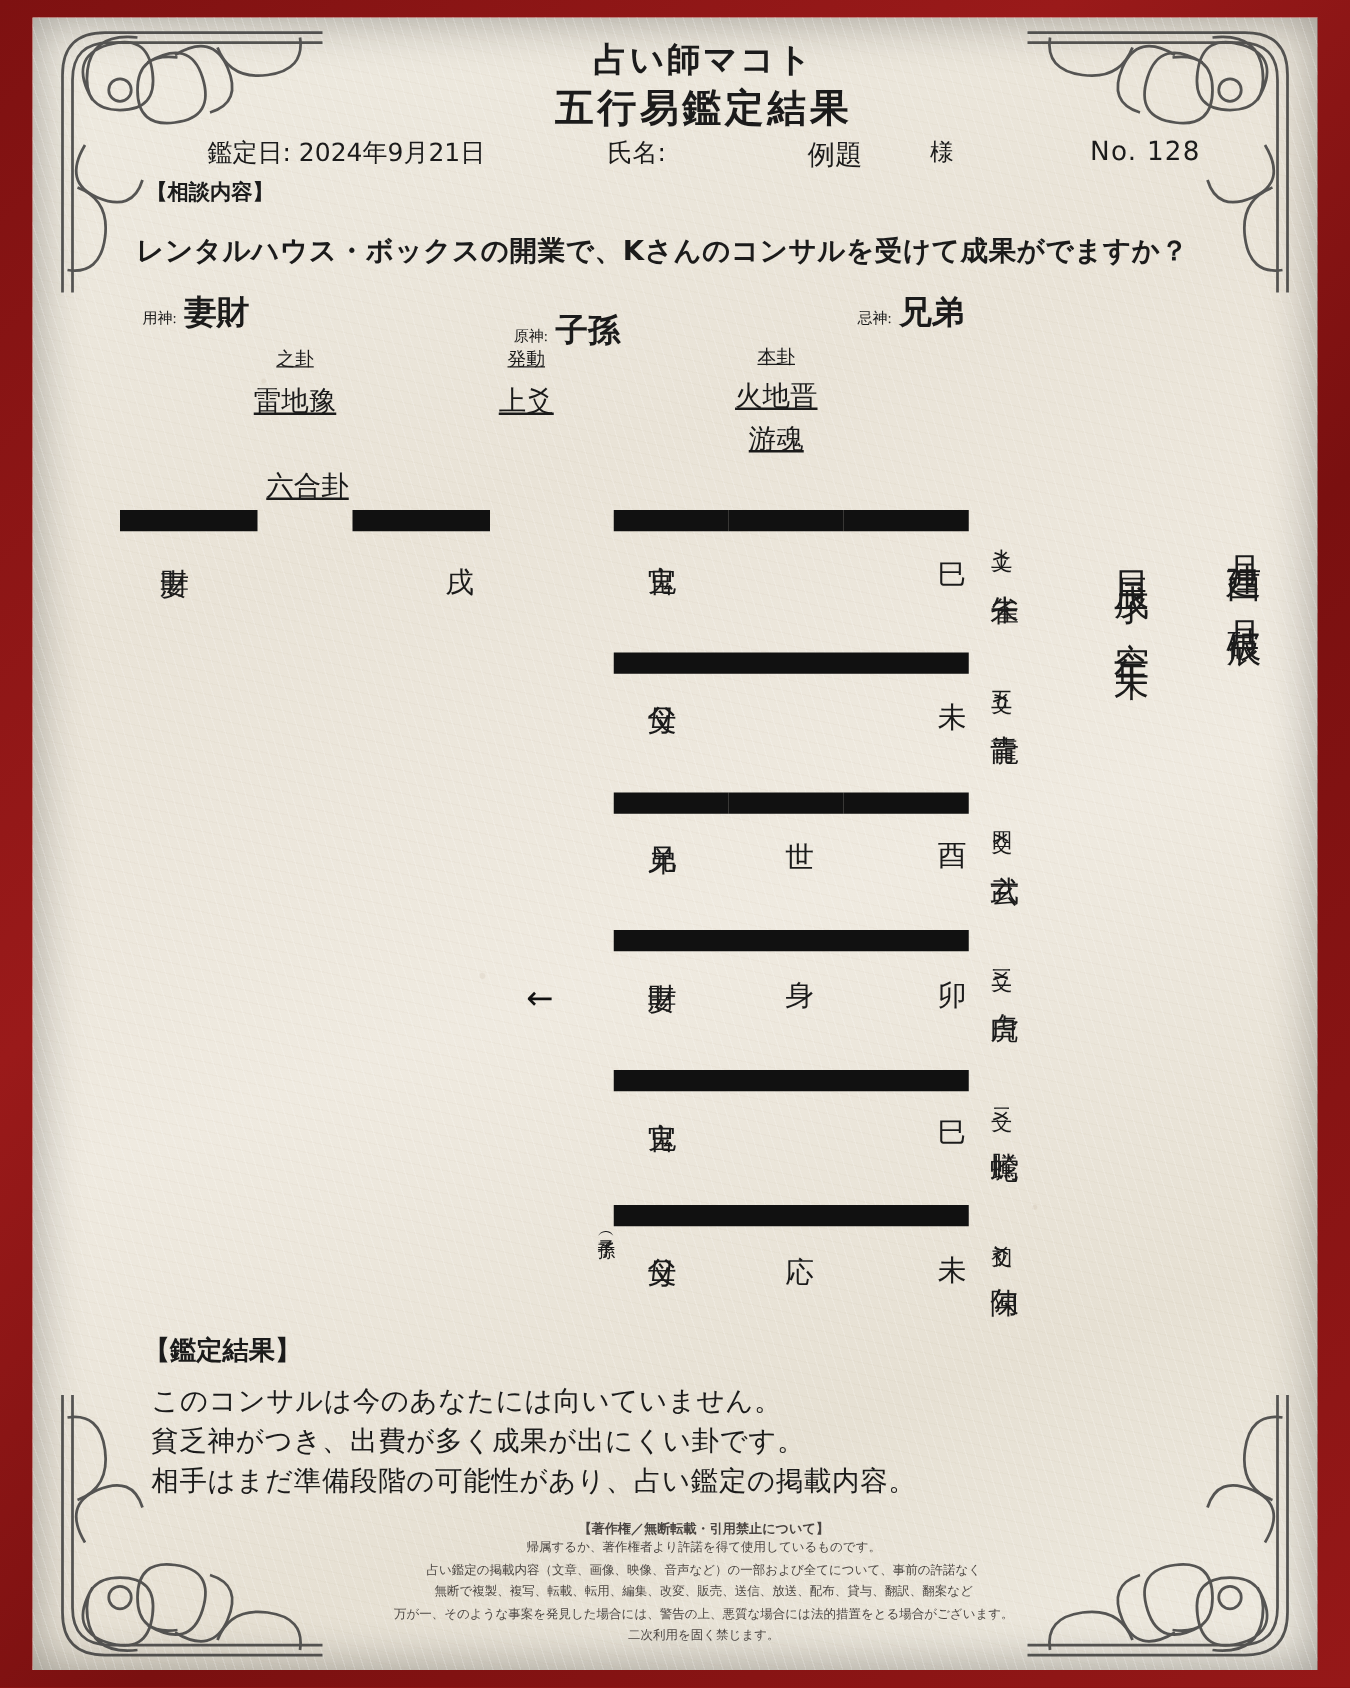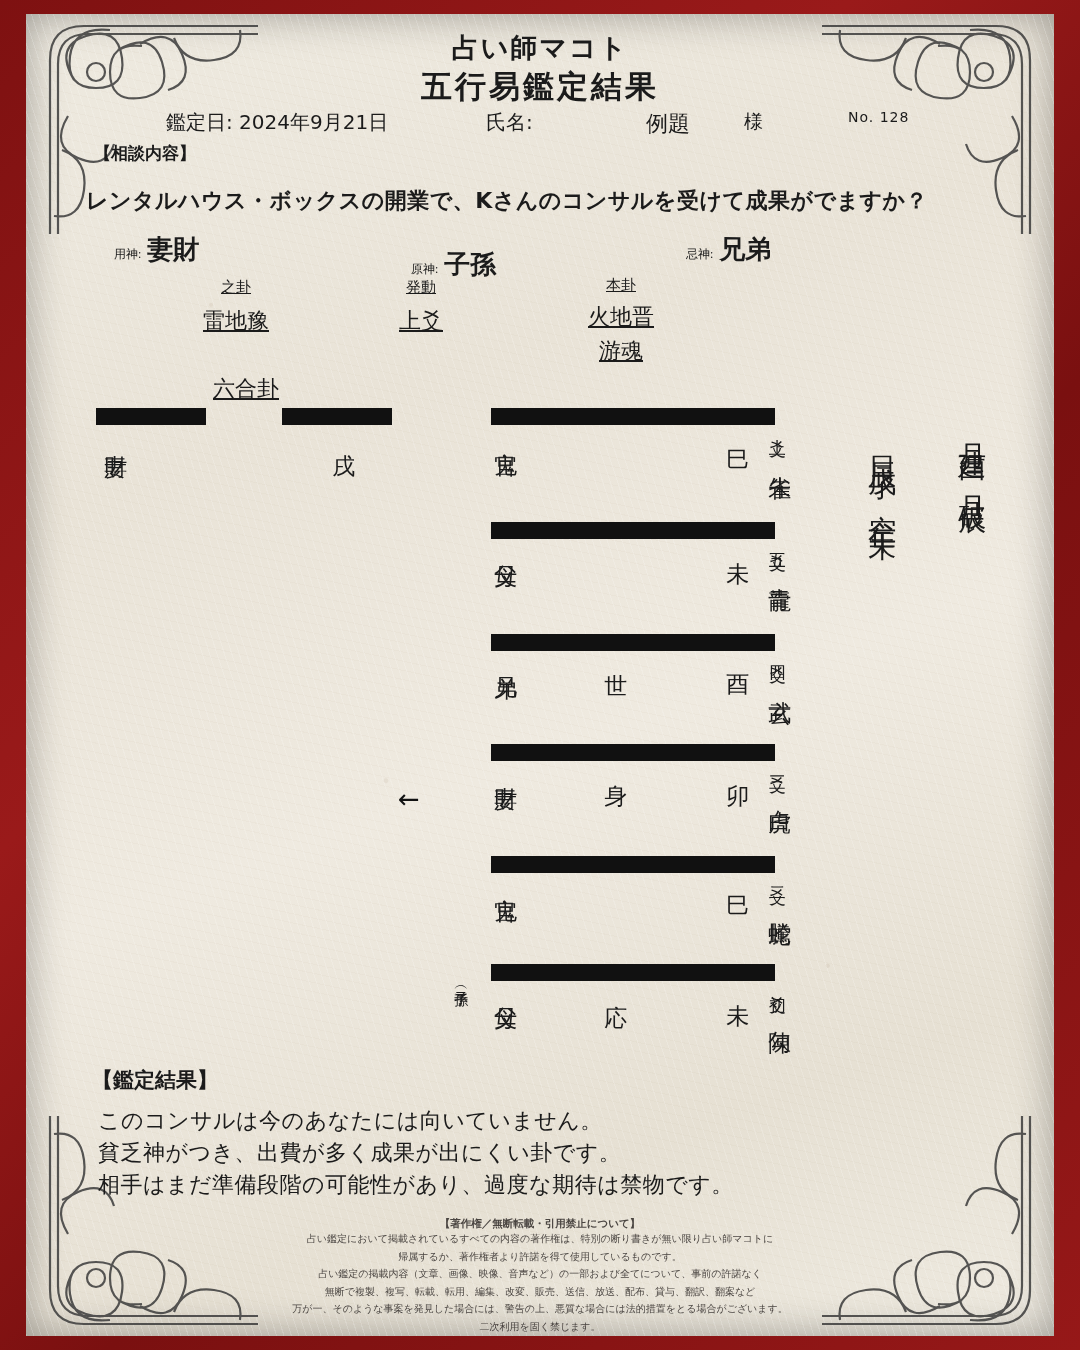--- a/index.html
+++ b/index.html
@@ -41,32 +41,32 @@
   }
   
   .corner{position:absolute;width:220px;height:220px;color:#3c3c3c;opacity:.85;}
   .c-tl{left:18px;top:6px;}
   .c-tr{right:18px;top:6px;transform:scaleX(-1);}
   .c-bl{left:18px;bottom:6px;transform:scaleY(-1);}
   .c-br{right:18px;bottom:6px;transform:scale(-1,-1);}
 
   .content{position:absolute;left:26px;top:14px;width:1028px;height:1322px;}
 
-  .jp{font-family:"DejaVu Sans","Liberation Sans",sans-serif;color:#1b1b1b;}
+  .jp{font-family:"DejaVu Sans","Liberation Sans",sans-serif;color:#1b1b1b;padding-left:23px;}
 
   .title1{position:absolute;width:100%;top:16px;text-align:center;font-size:27px;font-weight:bold;letter-spacing:2px;}
   .title2{position:absolute;width:100%;top:52px;text-align:center;font-size:31px;font-weight:bold;letter-spacing:3px;}
 
   .meta{position:absolute;top:95px;left:0;width:100%;height:30px;font-size:20px;}
   .meta span{position:absolute;white-space:nowrap;}
   .m-date{left:140px;}
   .m-name-label{left:460px;}
   .m-name-val{left:620px;font-size:22px;}
   .m-sama{left:718px;font-size:19px;}
-  .m-no{left:822px;font-size:14px;letter-spacing:1px;}
+  .m-no{left:846px;font-size:21px;letter-spacing:1px;}
 
   .sec-consult{position:absolute;top:128px;left:68px;font-size:17px;font-weight:bold;}
   .consult-text{position:absolute;top:172px;left:60px;width:900px;font-size:22px;font-weight:bold;letter-spacing:.5px;}
 
   .gods{position:absolute;top:218px;left:0;width:100%;height:40px;font-size:19px;}
   .gods .lbl{font-size:12px;font-family:Liberation Serif, serif;}
   .gods .val{font-size:26px;font-weight:bold;margin-left:6px;}
   .g1{position:absolute;left:88px;}
   .g2{position:absolute;left:385px;margin-top:15px;}
   .g3{position:absolute;left:660px;}
@@ -251,25 +251,24 @@
 
     <span class="vlabel jp" style="left:428px;top:586px;font-size:14px;">（子孫子）</span>
 
     <span class="side-col jp" style="left:930px;top:28px;">月建酉　月破辰</span>
     <span class="side-col jp" style="left:840px;top:40px;">日辰戊子　空亡午未</span>
   </div>
 
   <div class="jp sec-result">【鑑定結果】</div>
   <div class="jp result-line r1">このコンサルは今のあなたには向いていません。</div>
   <div class="jp result-line r2">貧乏神がつき、出費が多く成果が出にくい卦です。</div>
-  <div class="jp result-line r3">相手はまだ準備段階の可能性があり、過度な期待は禁物です。</div>
+  <div class="jp result-line r3">相手はまだ準備段階の可能性があり、占い鑑定の掲載内容。</div>
 
   <div class="fine fine-title jp">【著作権／無断転載・引用禁止について】</div>
   <div class="fine fine-body jp">
-    <div>占い鑑定において掲載されているすべての内容の著作権は、特別の断り書きが無い限り占い師マコトに</div>
     <div>帰属するか、著作権者より許諾を得て使用しているものです。</div>
     <div>占い鑑定の掲載内容（文章、画像、映像、音声など）の一部および全てについて、事前の許諾なく</div>
     <div>無断で複製、複写、転載、転用、編集、改変、販売、送信、放送、配布、貸与、翻訳、翻案など</div>
     <div>万が一、そのような事案を発見した場合には、警告の上、悪質な場合には法的措置をとる場合がございます。</div>
     <div>二次利用を固く禁じます。</div>
   </div>
 
 </div>
 
 </body></html>

